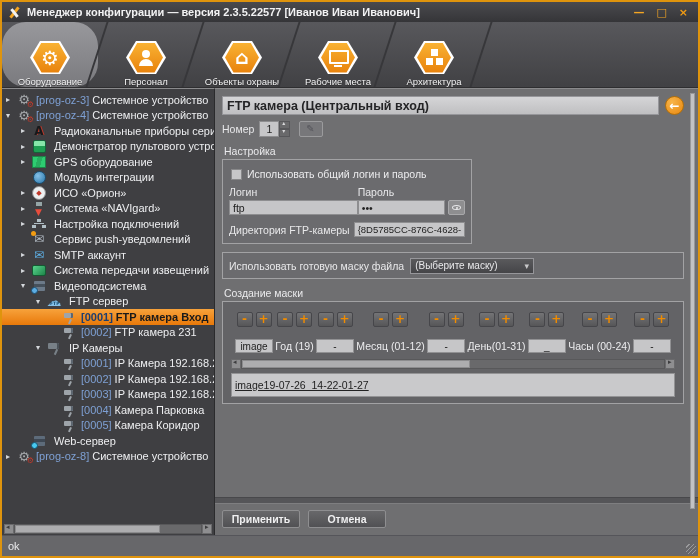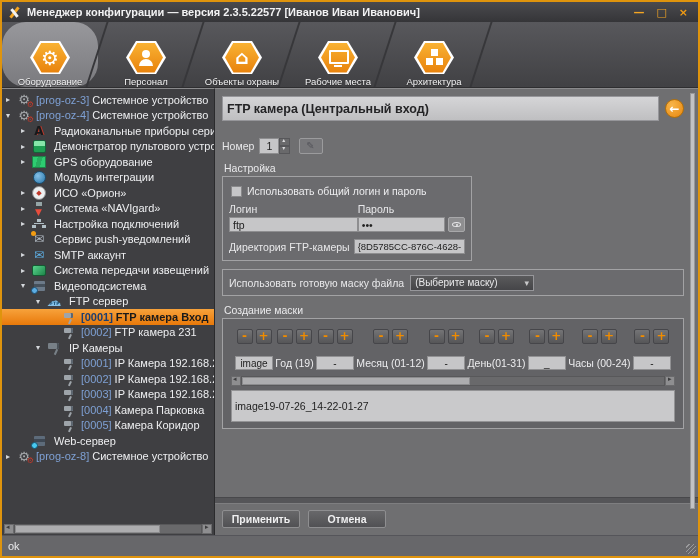--- a/index.html
+++ b/index.html
@@ -107,27 +107,27 @@
   .sb-thumb{position:absolute;top:0;bottom:0;left:0;background:#ADADAF;border:1px solid #8C8C8E;}
   .tree-scroll .sb-thumb{width:78%;}
   .mask-scroll{margin:6px 0 4px 0;}
   .mask-scroll .sb-thumb{width:54%;}
 
   
   .right-panel{flex:1;display:flex;flex-direction:column;min-height:0;position:relative;
     padding:7px 14px 0 7px;background:#6F6F71;border-top:1px solid #8A8A8C;}
   .vscroll{position:absolute;right:3px;top:4px;bottom:26px;width:5px;background:#C2C2C4;border:1px solid #98989A;}
   .hdr-row{display:flex;align-items:center;gap:6px;flex:0 0 auto;}
-  .hdr-title{flex:1;height:25px;background:linear-gradient(#D5D5D7,#BFBFC1);border:1px solid #96969A;
+  .hdr-title{flex:1;height:19px;background:linear-gradient(#D5D5D7,#BFBFC1);border:1px solid #96969A;
     font-weight:bold;font-size:12.5px;color:#242426;padding:0 4px;font-family:"Liberation Sans",sans-serif;}
   .back-btn{width:19px;height:19px;border-radius:50%;background:radial-gradient(circle at 35% 30%,#F8B54A,#E8870E);
     border:1px solid #B36F08;display:flex;align-items:center;justify-content:center;cursor:pointer;flex:0 0 auto;}
   .back-btn::before{content:"←";color:#FFF;font-weight:bold;font-size:12px;line-height:12px;font-family:"DejaVu Sans",sans-serif;}
 
-  .num-row{display:flex;align-items:center;margin-top:17px;gap:5px;flex:0 0 auto;}
+  .num-row{display:flex;align-items:center;margin-top:6px;gap:5px;flex:0 0 auto;}
   .lbl{font-size:10.5px;color:#E8E8EA;}
   .spin{display:flex;height:16px;}
   .spin input{width:20px;height:16px;background:#C6C6C8;border:1px solid #8E8E90;text-align:center;
     font-size:10.5px;color:#222;padding:0;font-family:"Liberation Sans",sans-serif;}
   .spin-btns{display:flex;flex-direction:column;width:11px;}
   .spin-btn{flex:1;background:#69696B;border:1px solid #57575A;position:relative;}
   .spin-btn::before{content:"▴";position:absolute;top:-3px;left:2px;font-size:6px;color:#D8D8DA;font-family:"DejaVu Sans",sans-serif;}
   .spin-btn.down::before{content:"▾";}
   .edit-btn{width:24px;height:16px;background:#77777A;border:1px solid #9B9B9D;border-radius:2px;margin-left:4px;position:relative;}
   .edit-btn::before{content:"✎";position:absolute;left:6px;top:1px;font-size:10px;color:#54545A;font-family:"DejaVu Sans",sans-serif;}
@@ -168,22 +168,22 @@
   .g-mask .gbox{background:#636366;padding:10px 8px 6px 8px;}
   .mcells{display:flex;justify-content:space-between;align-items:flex-start;padding:0 4px;}
   .mcell{display:flex;flex-direction:column;align-items:center;gap:12px;}
   .pm{display:flex;gap:3px;}
   .pm-btn{width:16px;height:15px;background:linear-gradient(#747476,#565658);border:1px solid #46464A;
     border-radius:2px;color:#F08C00;font-weight:bold;font-size:12px;line-height:9px;padding:0;
     font-family:"DejaVu Sans",sans-serif;cursor:pointer;}
   .k-input .mval{min-width:38px;height:14px;background:#C6C6C8;border:1px solid #919193;font-size:10px;
     color:#222;display:flex;align-items:center;justify-content:center;padding:0 2px;}
   .k-label .mval{color:#ECECEE;font-size:10.5px;padding-top:1px;}
-  .mask-result{height:32px;background:#C9C9CB;border:1px solid #939395;font-size:10.5px;color:#222;
-    padding:0 3px;width:100%;font-family:"Liberation Sans",sans-serif;}
+  .mask-result{height:24px;background:#C9C9CB;border:1px solid #939395;font-size:10.5px;color:#222;
+    padding:0 3px;width:100%;font-family:"Liberation Sans",sans-serif;text-decoration:underline;}
 
   .flex-spacer{flex:1;}
   .bottom-strip{height:7px;background:#55555八;background:#555558;border-top:1px solid #48484B;
     border-bottom:1px solid #7E7E80;margin:0 -14px 0 -7px;flex:0 0 auto;}
   .actions{display:flex;gap:8px;margin:6px 0 7px 0;flex:0 0 auto;}
   .actions .btn{width:78px;height:18px;}
 
   
   .statusbar{height:21px;background:#67676A;border-top:1px solid #55555A;display:flex;align-items:center;
     padding:0 6px;flex:0 0 auto;position:relative;}

